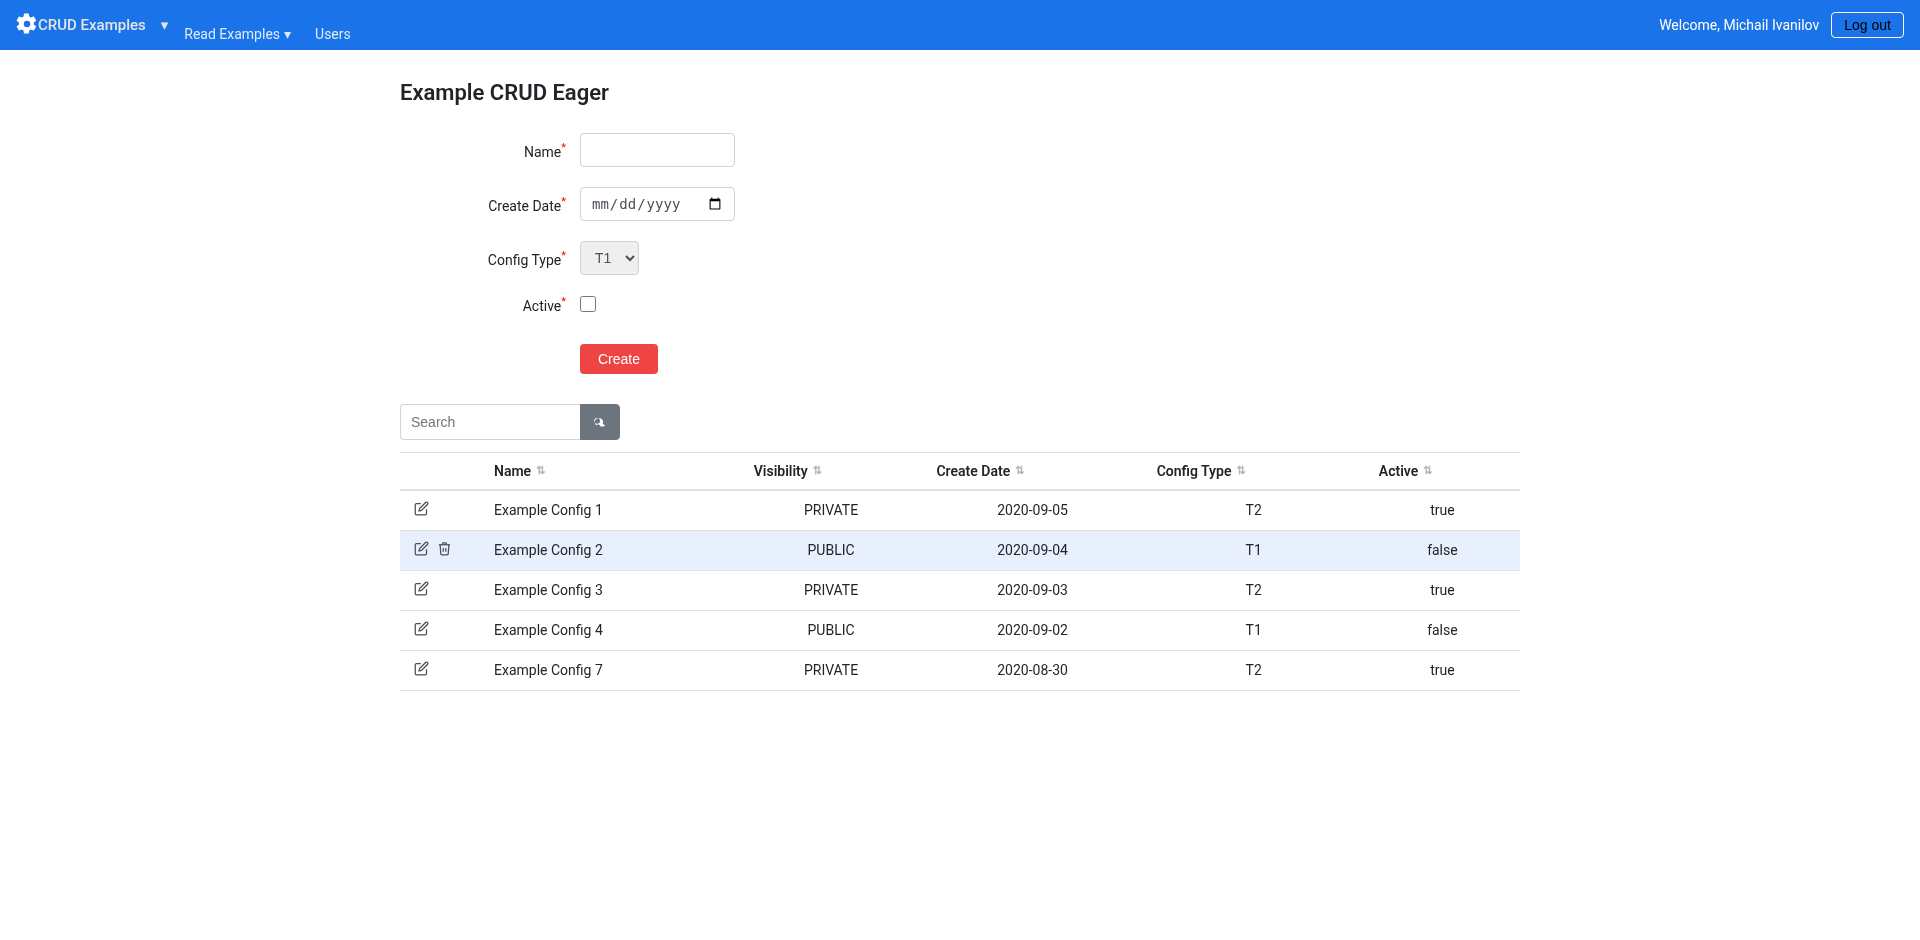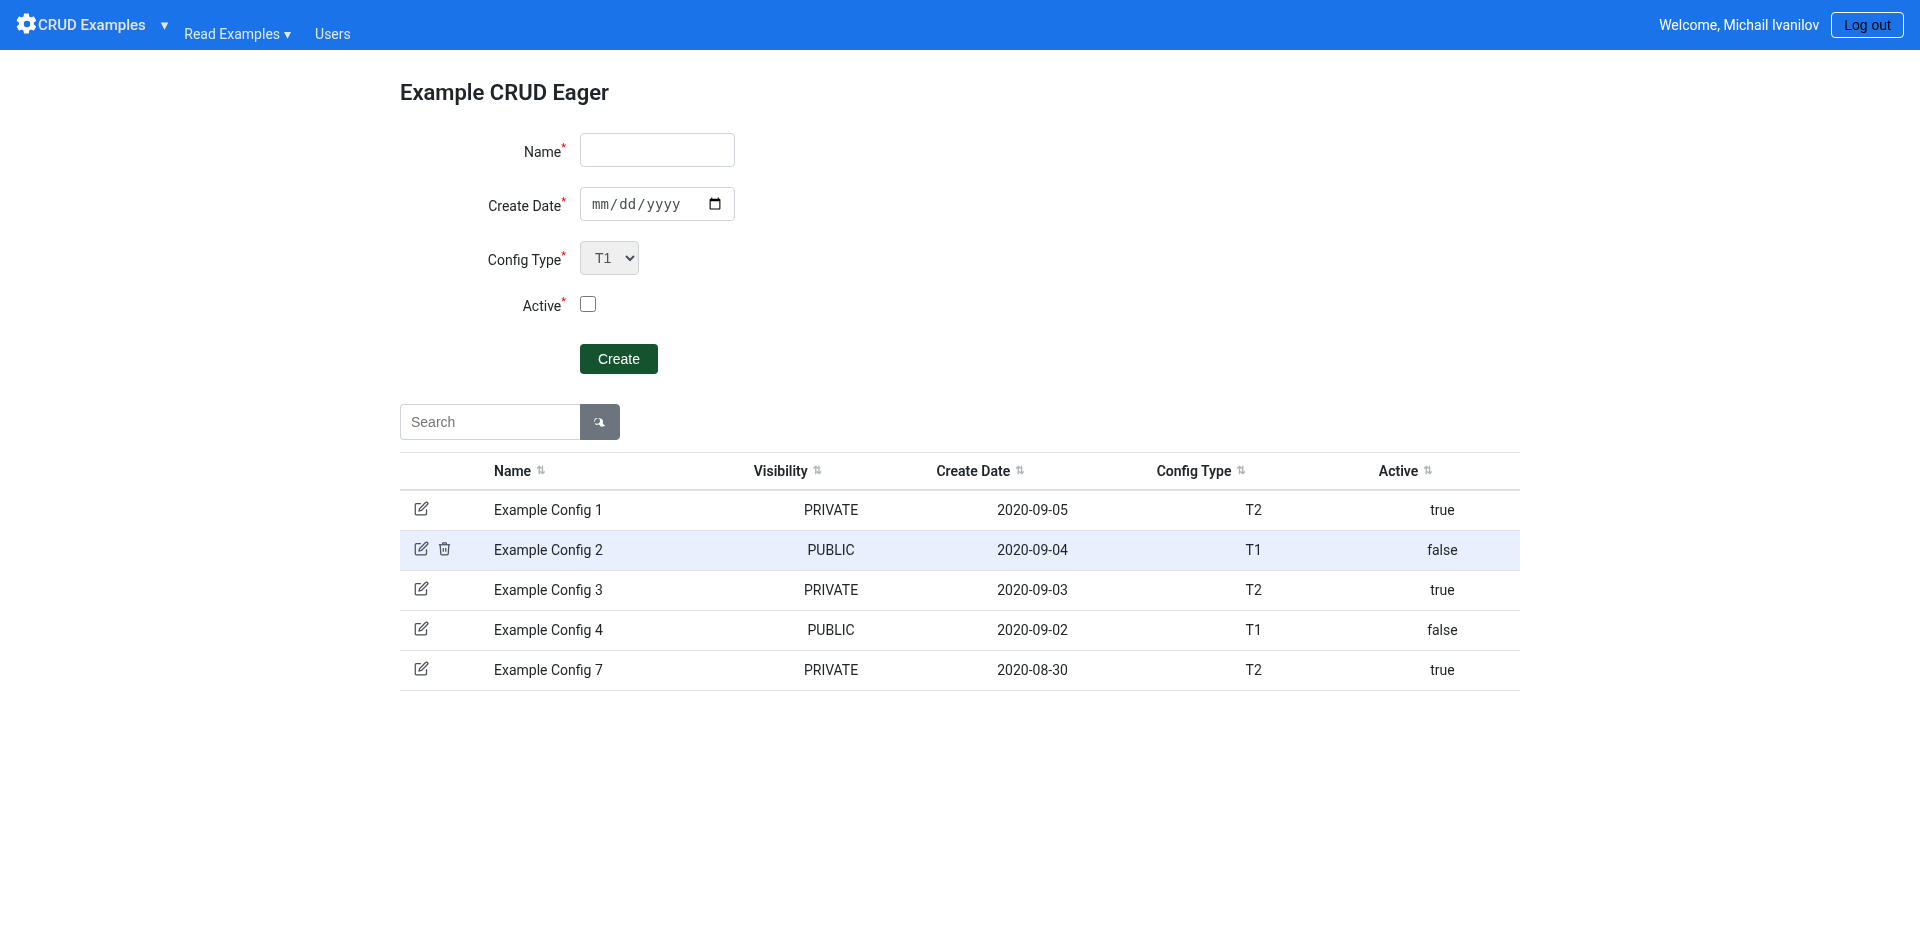--- a/index.html
+++ b/index.html
@@ -84,21 +84,21 @@
       font-size: 14px;
       color: #495057;
       outline: none;
     }
     input.form-control { width: 155px; height: 34px; }
     select.form-control { height: 34px; }
     input[type="date"].form-control { width: 155px; height: 34px; }
     input[type="checkbox"] { width: 16px; height: 16px; cursor: pointer; }
 
     .btn-create {
-      background-color: #14532d;
+      background-color: #ef4444;
       color: #fff;
       border: none;
       padding: 7px 18px;
       border-radius: 4px;
       font-size: 14px;
       cursor: pointer;
       margin-top: 10px;
       margin-left: 180px;
       margin-bottom: 30px;
     }

